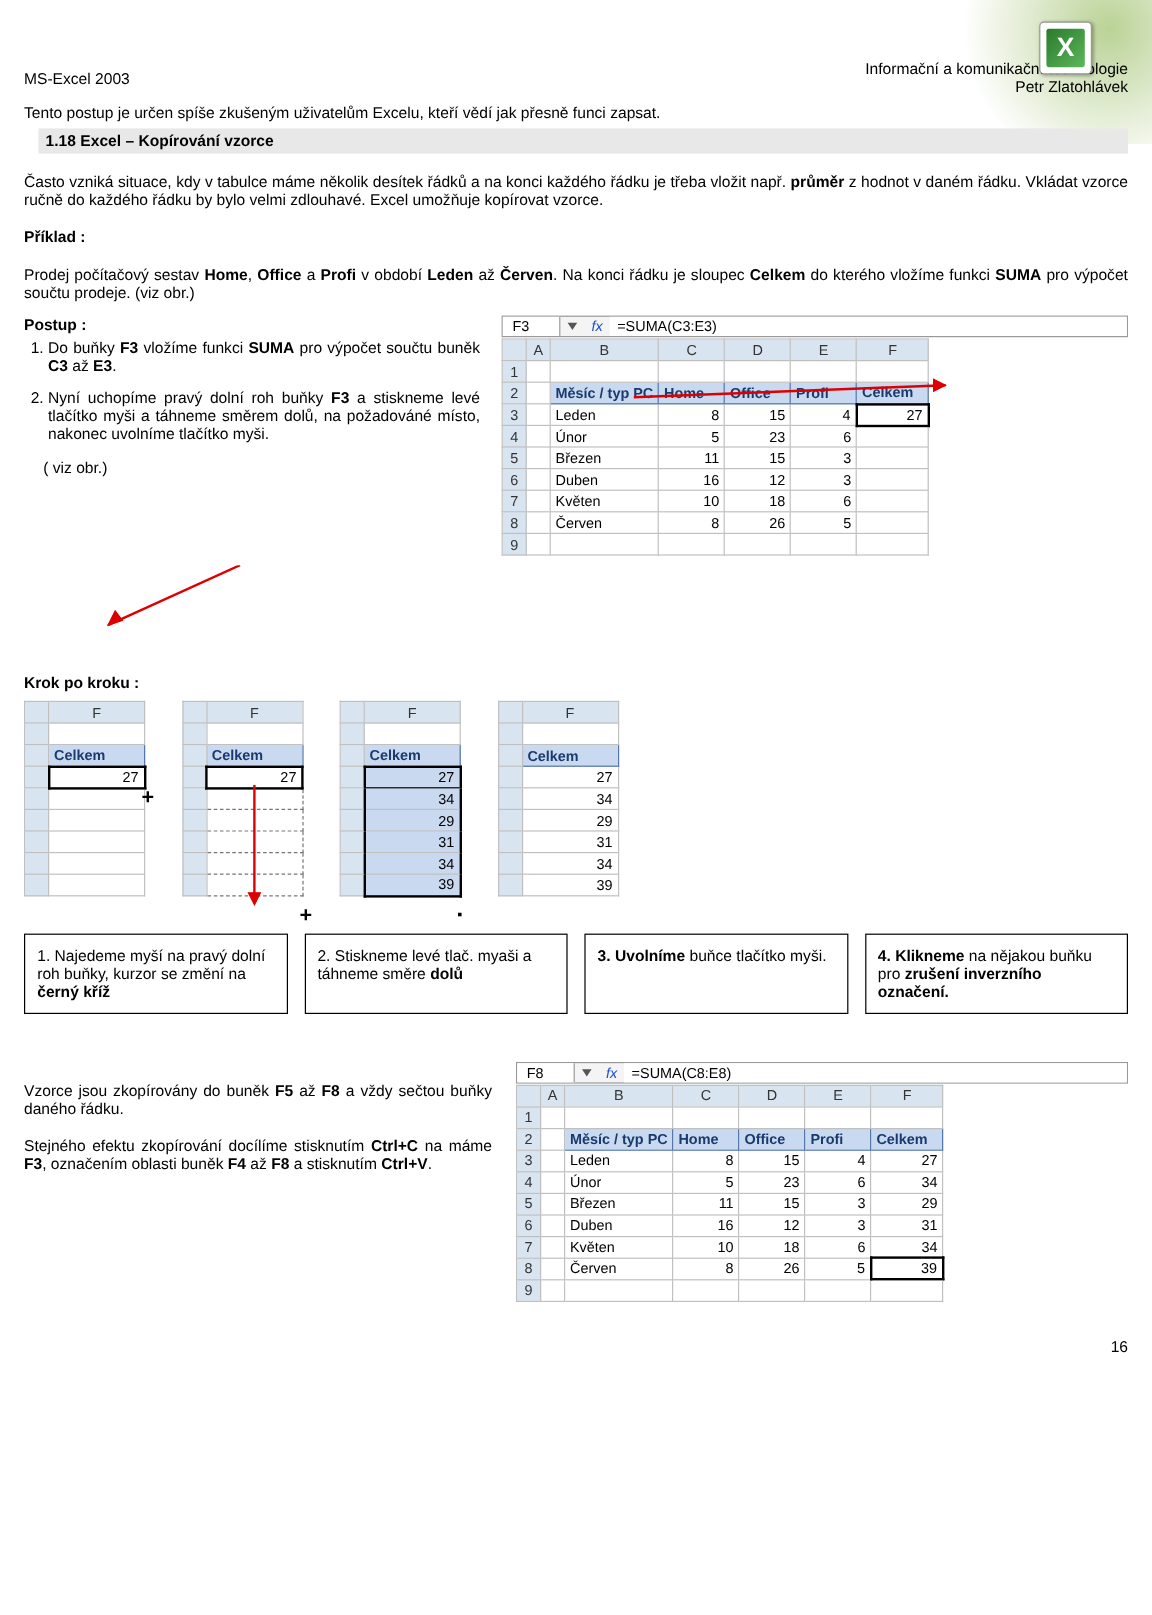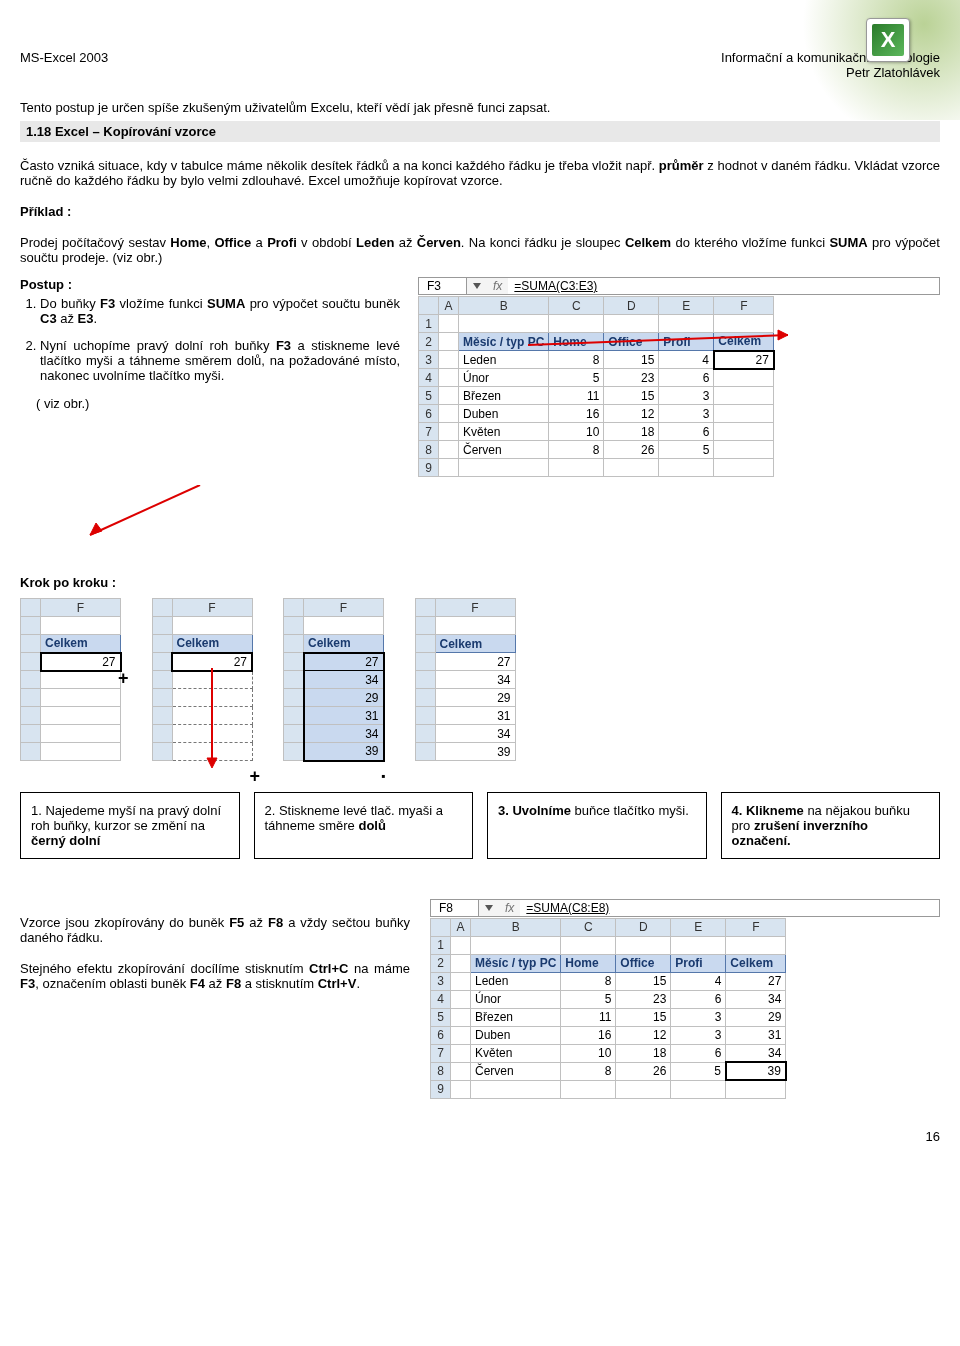--- a/index.html
+++ b/index.html
@@ -48,27 +48,28 @@
     font-family: Arial;
   }
   .page {
     position: relative;
     padding: 50px 20px 20px 20px;
     z-index: 1;
   }
   .hdr-row {
     display: flex;
     justify-content: space-between;
+    align-items: center;
   }
   .hdr-row .right { text-align: right; }
-  .intro { margin-top: 20px; }
+  .intro { margin-top: 6px; }
   .section-title {
     background: #e8e8e8;
     padding: 3px 6px;
-    margin: 6px 0 14px 0;
+    margin: 6px 0 14px 12px;
     font-weight: bold;
   }
   .para { margin: 16px 0 12px 0; text-align: justify; }
   .bold { font-weight: bold; }
 
   .two-col {
     display: flex;
     gap: 18px;
     margin-bottom: 8px;
   }
@@ -112,27 +113,26 @@
   }
   .fbar .namebox {
     border-right: 1px solid #999;
     padding: 1px 8px;
     background: #fff;
     min-width: 48px;
   }
   .fbar .fx {
     padding: 0 6px;
     font-style: italic;
-    color: #737373;
+    color: #1d4ed8;
   }
   .fbar .formula {
     flex: 1;
     padding: 1px 6px;
     background: #fff;
-    text-decoration: underline;
   }
   .fbar .dd {
     width: 0; height: 0;
     border-left: 4px solid transparent;
     border-right: 4px solid transparent;
     border-top: 6px solid #555;
     margin: 0 6px;
   }
 
   .krok-title { margin: 30px 0 8px 0; font-weight: bold; }
@@ -519,21 +519,21 @@
               <th class="rowh"></th>
               <td class="num">39</td>
             </tr>
       </tbody>
         </table>
     </div>
   </div>
 
   <div class="step-boxes">
     <div class="step-box">
-      <span>1. Najedeme myší na pravý dolní roh buňky, kurzor se změní na </span><span class="bold">černý dolní</span>
+      <span>1. Najedeme myší na pravý dolní roh buňky, kurzor se změní na </span><span class="bold">černý kříž</span>
     </div>
     <div class="step-box">
       <span>2. Stiskneme levé tlač. myaši a táhneme směre </span><span class="bold">dolů</span>
     </div>
     <div class="step-box">
       <span class="bold">3. Uvolníme</span><span> buňce tlačítko myši.</span>
     </div>
     <div class="step-box">
       <span class="bold">4. Klikneme</span><span> na nějakou buňku pro </span><span class="bold">zrušení inverzního označení.</span>
     </div>

